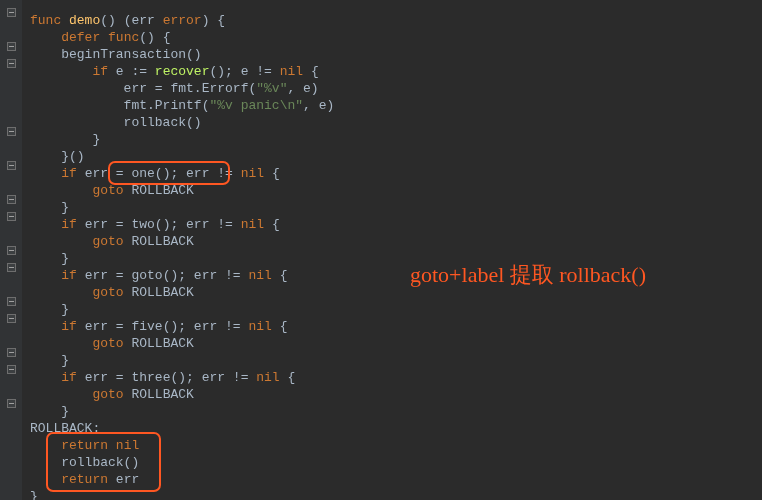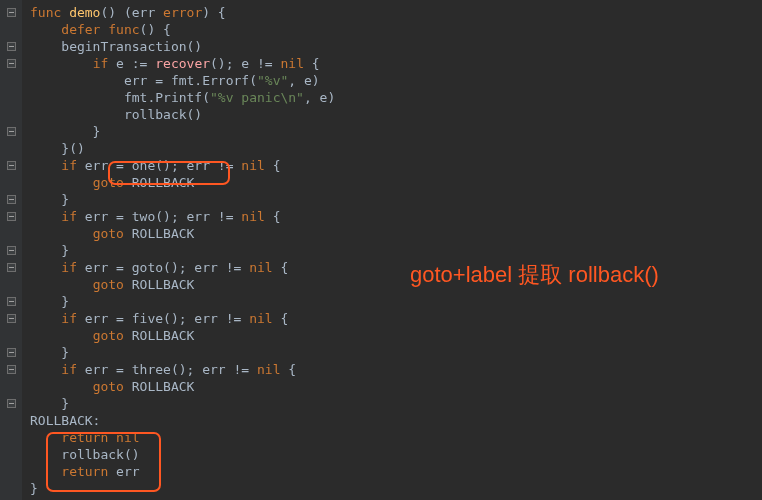--- a/index.html
+++ b/index.html
@@ -42,49 +42,50 @@
     position: absolute;
     left: 1px;
     top: 3px;
     width: 5px;
     height: 1px;
     background: #a0a0a0;
   }
   .fold.end::after { content: none; }
   .code {
     flex: 1;
-    padding: 4px 0 0 8px;
+    padding: 12px 0 0 8px;
     position: relative;
+    font-family: Liberation Mono, monospace;
   }
   .line {
     height: 17px;
     white-space: pre;
     color: #a9b7c6;
     line-height: 17px;
   }
   .kw { color: #cc7832; }
   .fn { color: #ffc66d; }
   .str { color: #6a8759; }
-  .builtin { color: #fca5a5; text-align: center; }
+  .builtin { color: #bef264; text-align: center; }
 
   .highlight-box {
     position: absolute;
     border: 2.5px solid #ff5722;
     border-radius: 7px;
     pointer-events: none;
   }
   .hb1 { left: 86px; top: 161px; width: 122px; height: 24px; }
   .hb2 { left: 24px; top: 432px; width: 115px; height: 60px; }
 
   .annotation {
     position: absolute;
     left: 410px;
     top: 260px;
     color: #ff5722;
-    font-family: Liberation Sans, sans-serif;
+    font-family: Liberation Serif, serif;
     font-size: 22px;
     font-weight: 500;
   }
 </style>
 </head>
 <body>
 
 <div class="editor">
   <div class="gutter" id="gutter">
       <div class="gline">

